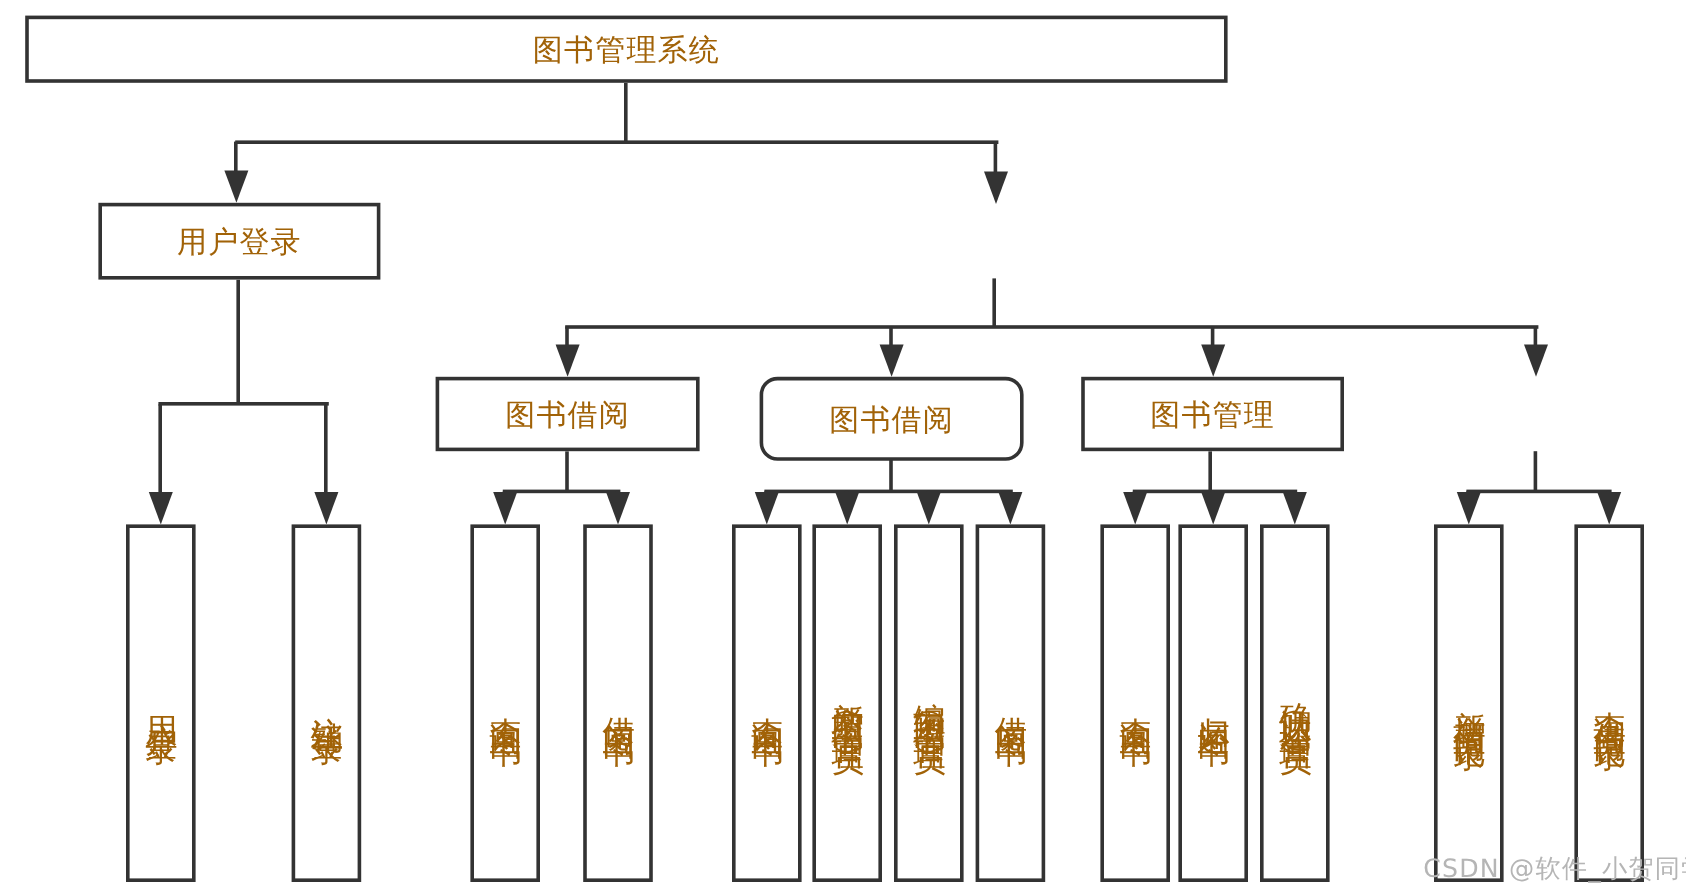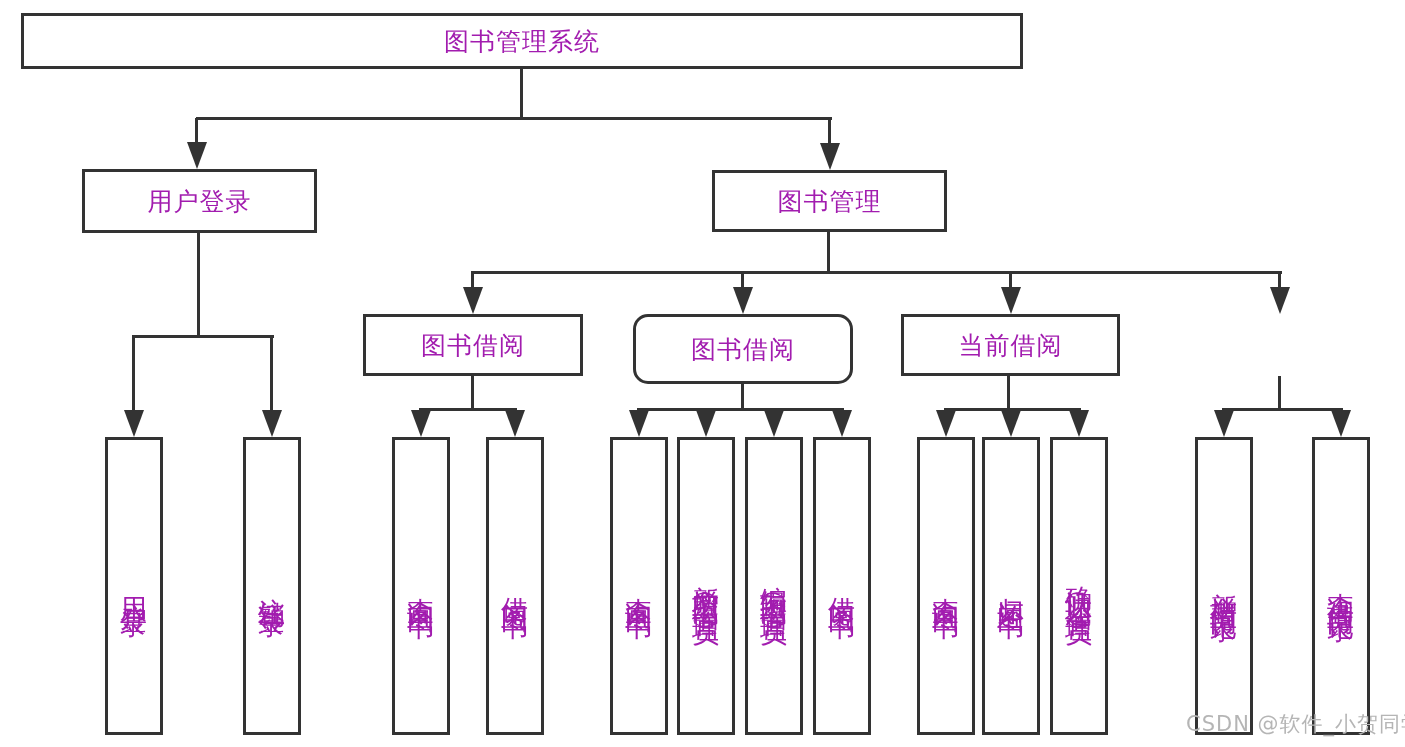--- a/index.html
+++ b/index.html
@@ -11,21 +11,21 @@
     font-family:"DejaVu Sans","Liberation Sans",sans-serif;
   }
   .node{
     position:absolute;
     box-sizing:border-box;
     border:3px solid #333333;
     background:#ffffff;
     display:flex;
     align-items:center;
     justify-content:center;
-    color:#a21caf;
+    color:#a16207;
     font-size:25px;
     letter-spacing:1px;
     z-index:2;
   }
   .node-v span{
     writing-mode:vertical-rl;
     text-orientation:mixed;
     font-size:27px;
     letter-spacing:5px;
     line-height:1;
@@ -59,34 +59,31 @@
 <div class="canvas">
 
   <div class="node" style="left:21px;top:13px;width:1002px;height:56px;">
     <span>图书管理系统</span>
   </div>
 
   <div class="node" style="left:82px;top:169px;width:235px;height:64px;">
     <span>用户登录</span>
   </div>
 
-  <div class="node" style="left:712px;top:170px;width:235px;height:62px;">
-    <span>图书管理</span>
-  </div>
 
   <div class="node" style="left:363px;top:314px;width:220px;height:62px;">
     <span>图书借阅</span>
   </div>
 
   <div class="node" style="left:633px;top:314px;width:220px;height:70px;border-radius:15px;">
     <span>图书借阅</span>
   </div>
 
   <div class="node" style="left:901px;top:314px;width:219px;height:62px;">
-    <span>当前借阅</span>
+    <span>图书管理</span>
   </div>
 
 
   <div class="node node-v" style="left:105px;top:437px;width:58px;height:298px;">
     <span>用户登录</span>
   </div>
   <div class="node node-v" style="left:243px;top:437px;width:58px;height:298px;">
     <span>注销登录</span>
   </div>
 

